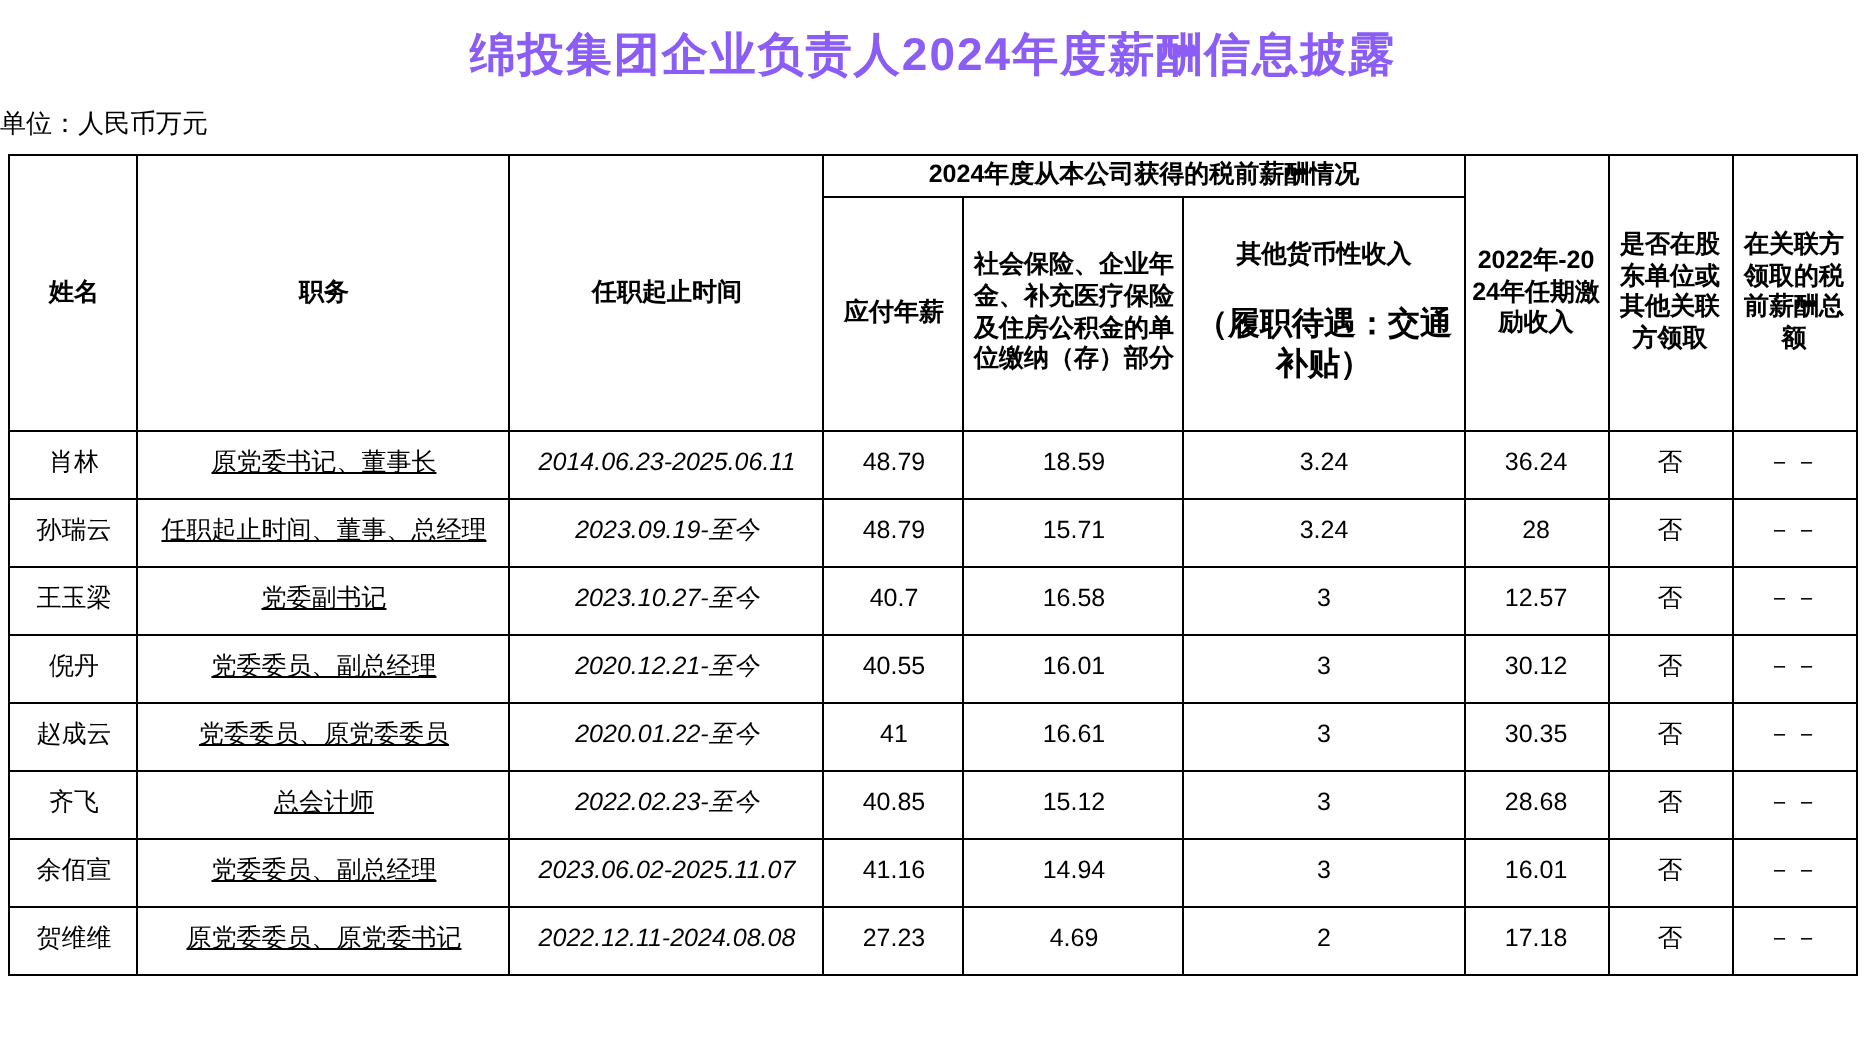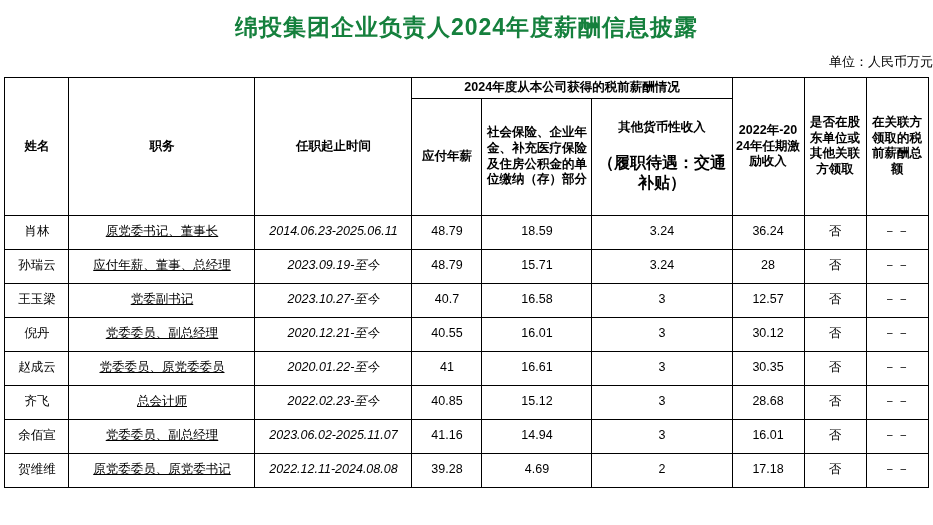--- a/index.html
+++ b/index.html
@@ -20,24 +20,24 @@
     position: relative;
     box-sizing: border-box;
   }
   .title {
     text-align: center;
     font-size: 23px;
     font-weight: bold;
     letter-spacing: 1px;
     padding-top: 12px;
     padding-bottom: 10px;
-    color: #15803d;
+    color: #8b5cf6;
   }
   .unit-line {
-    text-align: right;
+    text-align: left;
     font-size: 13px;
     padding-bottom: 6px;
     color: #000;
   }
   table.salary {
     border-collapse: collapse;
     width: 921px;
     margin: 0 auto;
     table-layout: fixed;
   }
@@ -120,21 +120,21 @@
         <td class="row-period">2014.06.23-2025.06.11</td>
         <td class="num">48.79</td>
         <td class="num">18.59</td>
         <td class="num">3.24</td>
         <td class="num">36.24</td>
         <td class="num">否</td>
         <td class="dash">－－</td>
       </tr>
       <tr class="data-row">
         <td class="row-name">孙瑞云</td>
-        <td class="row-position">应付年薪、董事、总经理</td>
+        <td class="row-position">任职起止时间、董事、总经理</td>
         <td class="row-period">2023.09.19-至今</td>
         <td class="num">48.79</td>
         <td class="num">15.71</td>
         <td class="num">3.24</td>
         <td class="num">28</td>
         <td class="num">否</td>
         <td class="dash">－－</td>
       </tr>
       <tr class="data-row">
         <td class="row-name">王玉梁</td>
@@ -188,21 +188,21 @@
         <td class="num">14.94</td>
         <td class="num">3</td>
         <td class="num">16.01</td>
         <td class="num">否</td>
         <td class="dash">－－</td>
       </tr>
       <tr class="data-row">
         <td class="row-name">贺维维</td>
         <td class="row-position">原党委委员、原党委书记</td>
         <td class="row-period">2022.12.11-2024.08.08</td>
-        <td class="num">39.28</td>
+        <td class="num">27.23</td>
         <td class="num">4.69</td>
         <td class="num">2</td>
         <td class="num">17.18</td>
         <td class="num">否</td>
         <td class="dash">－－</td>
       </tr>
     </tbody>
   </table>
 
 </div>

